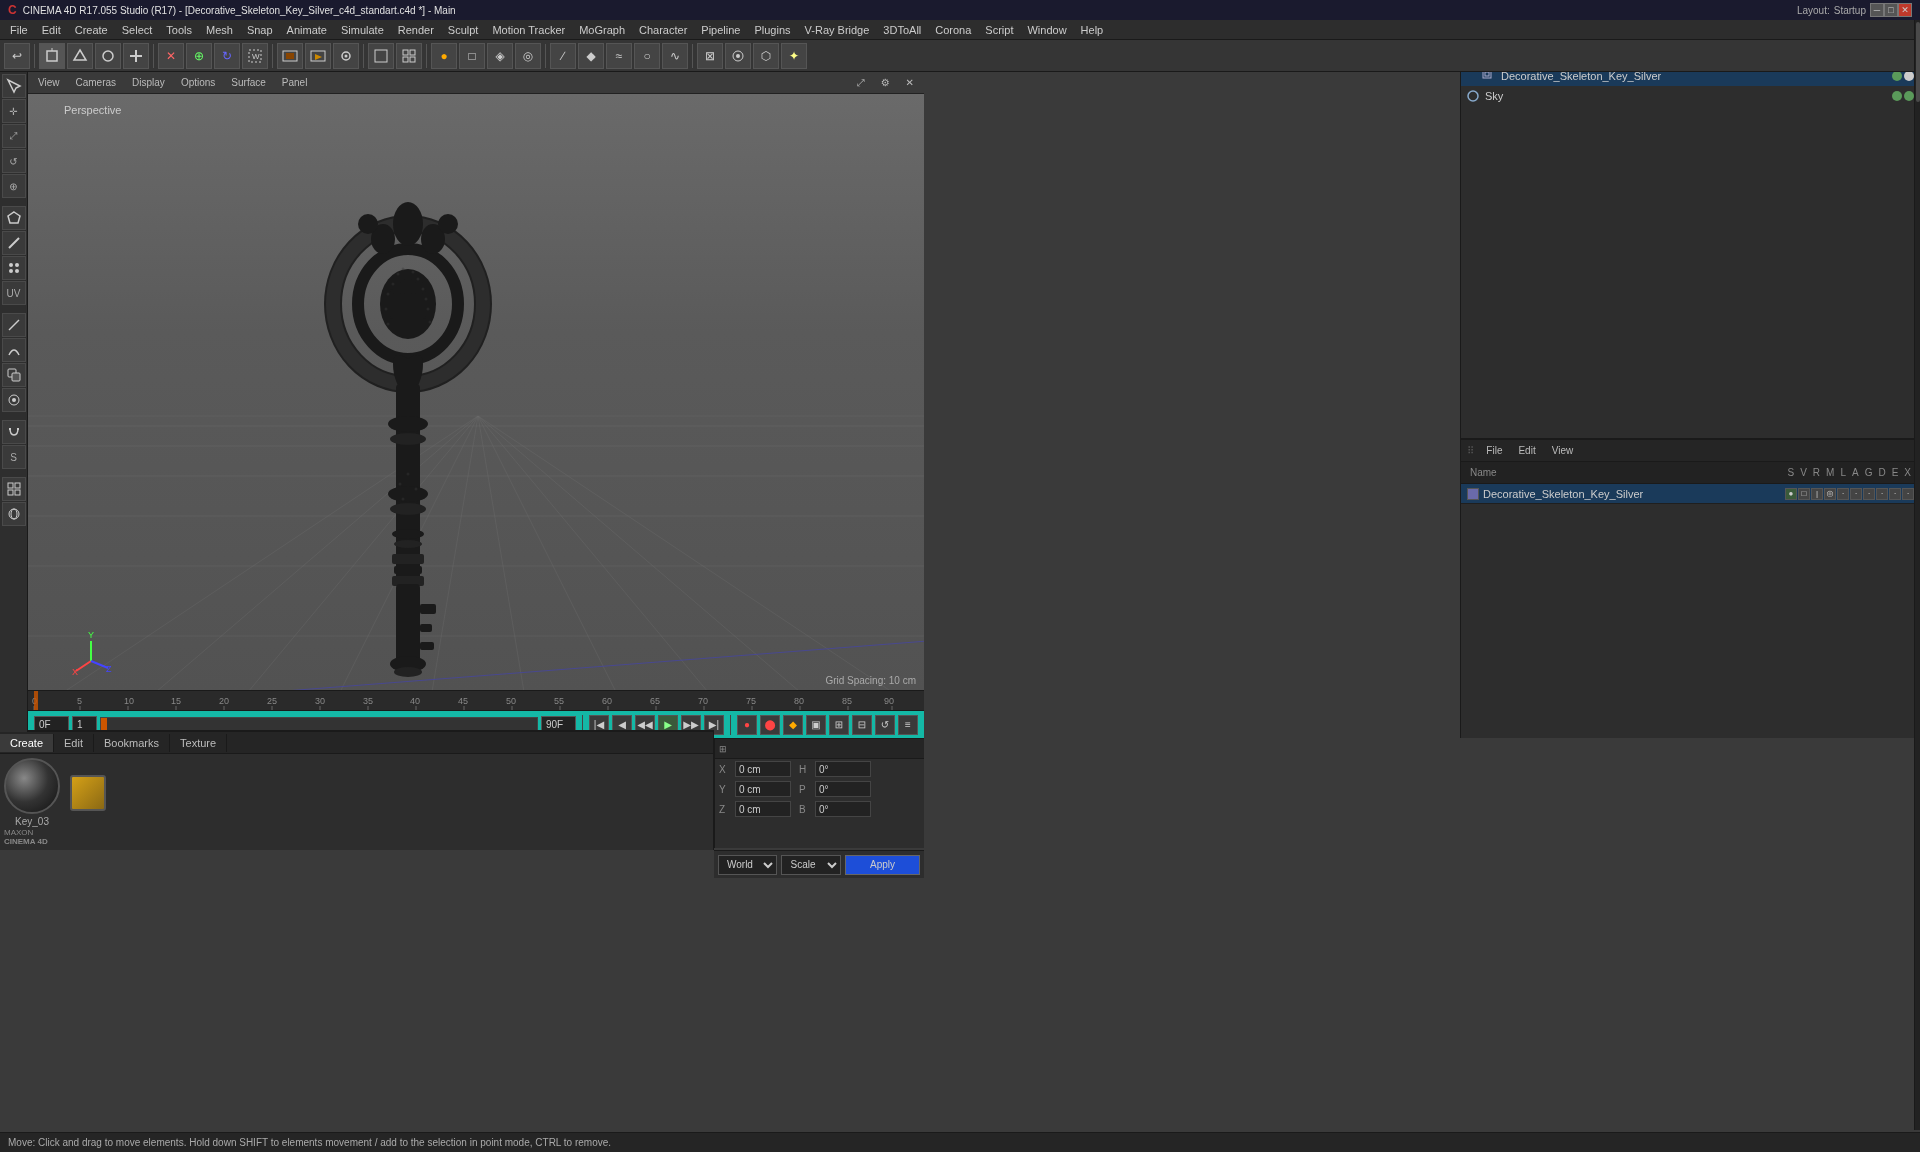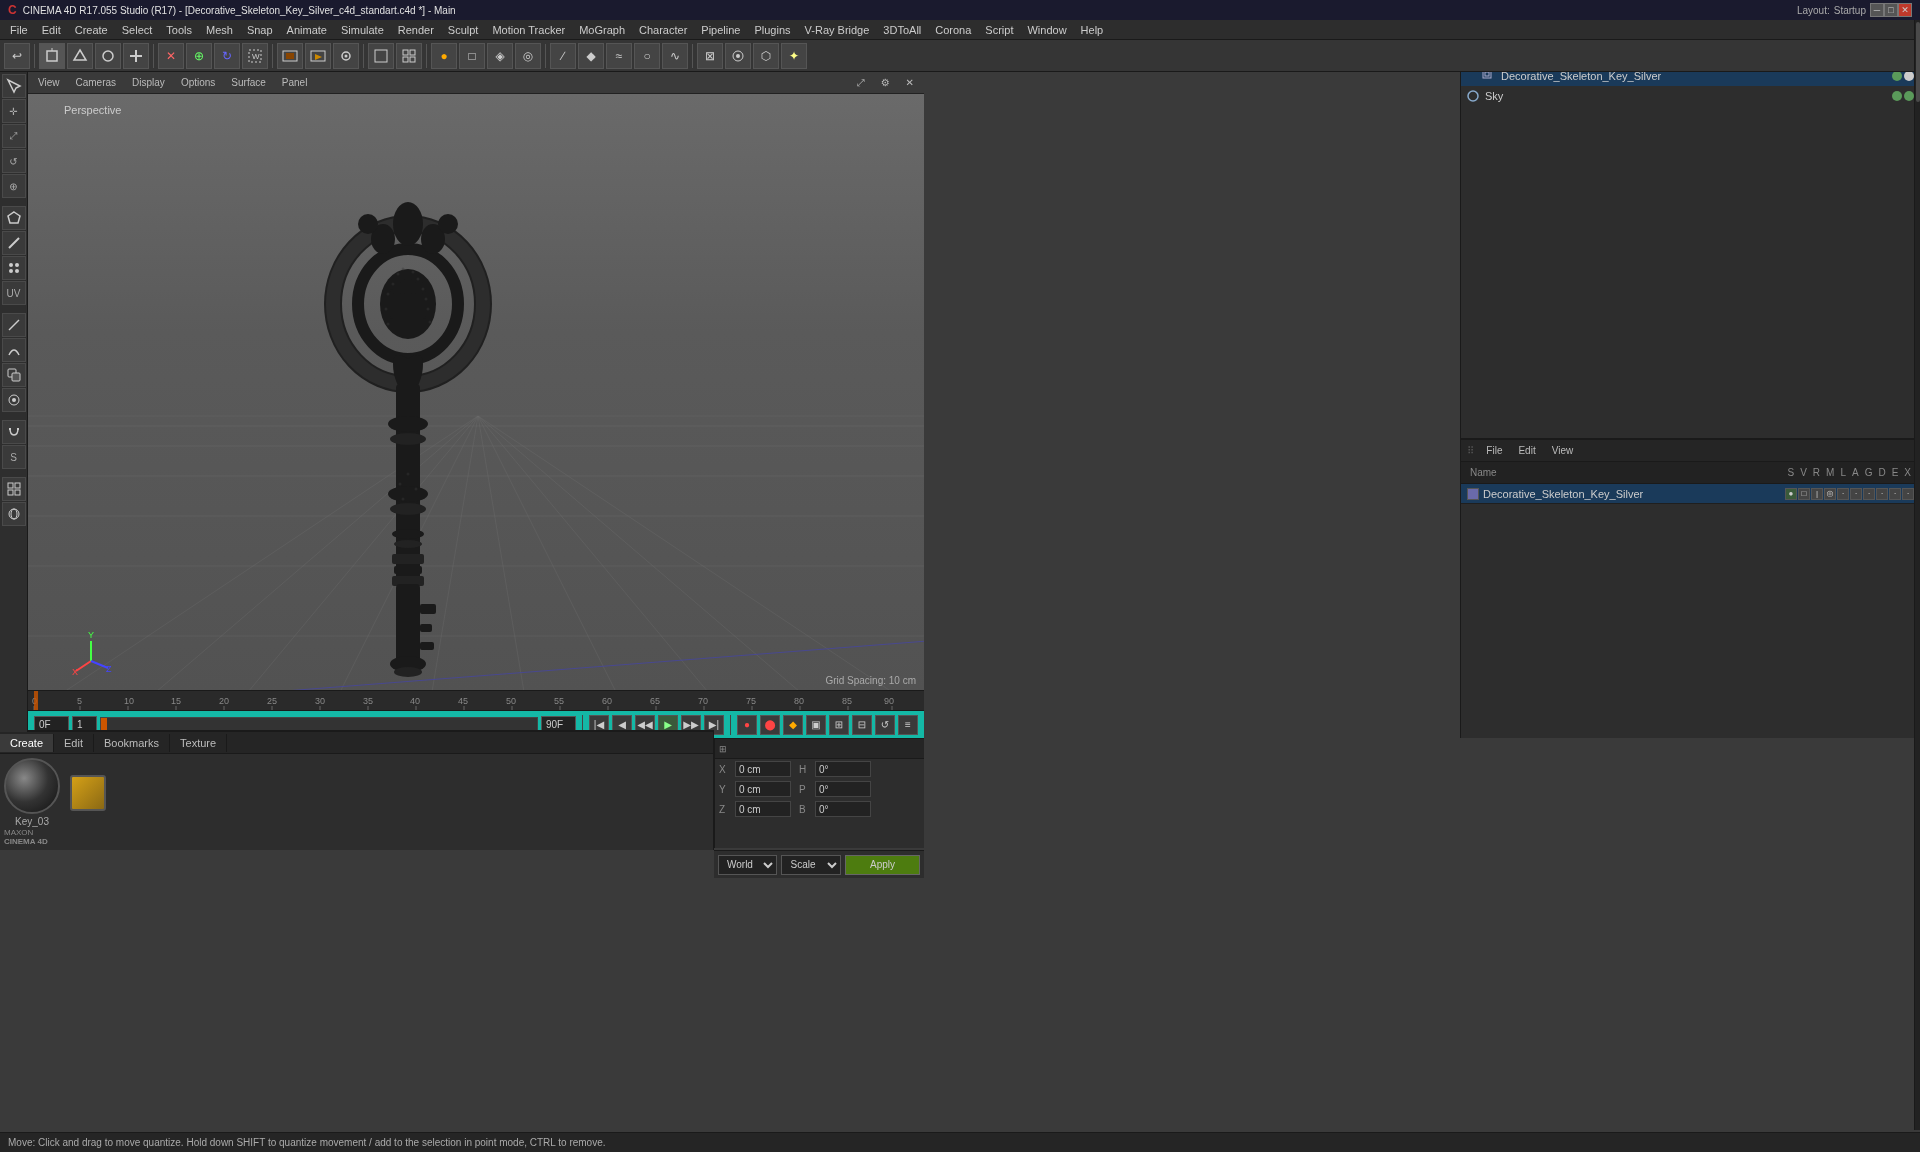--- a/index.html
+++ b/index.html
@@ -485,21 +485,21 @@
     .transform-select {
       background: #222;
       border: 1px solid #555;
       color: #ccc;
       font-size: 10px;
       padding: 2px 4px;
       height: 20px;
       width: 64px;
     }
     .apply-btn {
-      background: #4d7c0f;
+      background: #1d4ed8;
       border: 1px solid #666;
       color: #ccc;
       font-size: 10px;
       padding: 2px 24px;
       height: 20px;
       cursor: pointer;
     }
 
     
     #status-bar {
@@ -1098,18 +1098,18 @@
       <div style="width:12px;height:12px;background:#444;border:1px solid #555;font-size:8px;display:flex;align-items:center;justify-content:center;cursor:pointer;">·</div>
       <div style="width:12px;height:12px;background:#444;border:1px solid #555;font-size:8px;display:flex;align-items:center;justify-content:center;cursor:pointer;">·</div>
       <div style="width:12px;height:12px;background:#444;border:1px solid #555;font-size:8px;display:flex;align-items:center;justify-content:center;cursor:pointer;">·</div>
       <div style="width:12px;height:12px;background:#444;border:1px solid #555;font-size:8px;display:flex;align-items:center;justify-content:center;cursor:pointer;">·</div>
       <div style="width:12px;height:12px;background:#444;border:1px solid #555;font-size:8px;display:flex;align-items:center;justify-content:center;cursor:pointer;">·</div>
     </div>
   </div>
 </div>
 
 <div id="status-bar">
-  <span>Move: Click and drag to move quantize. Hold down SHIFT to quantize movement / add to the selection in point mode, CTRL to remove.</span>
+  <span>Move: Click and drag to move elements. Hold down SHIFT to elements movement / add to the selection in point mode, CTRL to remove.</span>
 </div>
 
 <div style="position:absolute;top:20px;right:0;width:6px;height:1110px;background:#222;border-left:1px solid #1a1a1a;z-index:200;">
   <div style="width:4px;height:80px;background:#4a4a4a;margin:2px auto;border-radius:2px;"></div>
 </div>
 
 </body></html>

